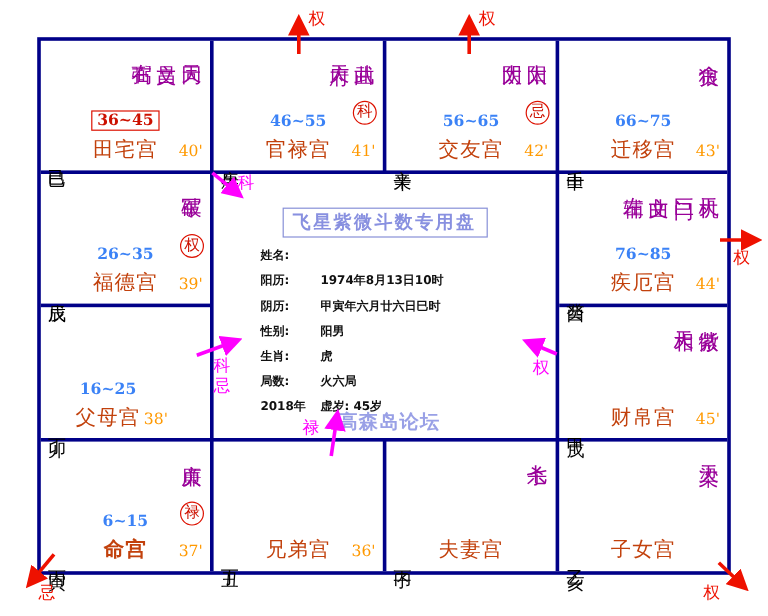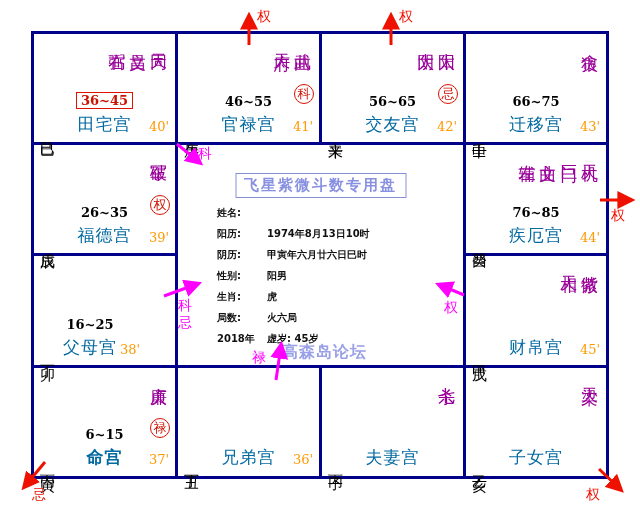--- a/index.html
+++ b/index.html
@@ -14,23 +14,23 @@
   .cell { position:absolute; }
   .stars { position:absolute; top:6px; right:8px; display:flex; flex-direction:row; gap:3px; }
   .star { writing-mode:vertical-rl; text-orientation:upright; font-size:17px; line-height:1.05;
           letter-spacing:1px; color:#990099; }
   .hua { position:absolute; top:50px; right:5px; width:20px; height:20px; border:1.5px solid #dd1100;
          border-radius:50%; color:#cc1100; font-size:13px; line-height:17px; text-align:center; }
   .stem { position:absolute; left:5px; bottom:8px; writing-mode:vertical-rl; text-orientation:upright;
           font-size:15px; line-height:1.1; letter-spacing:2px; color:#000; }
   .pbottom { position:absolute; left:0; right:0; bottom:6px; display:flex; flex-direction:column;
              align-items:center; gap:4px; }
-  .age { font-family:"DejaVu Serif", serif; font-size:13px; font-weight:bold; color:#000000; }
+  .age { font-family:"DejaVu Serif", serif; font-size:13px; font-weight:bold; color:#3b82f6; }
   .age.boxed { color:#cc1100; border:1px solid #dd1100; padding:0 4px; }
-  .pname { font-size:17px; color:#0369a1; letter-spacing:1px; }
+  .pname { font-size:17px; color:#c2410c; letter-spacing:1px; }
   .pname.bold { font-weight:bold; }
   .minute { position:absolute; right:6px; bottom:8px; font-family:"DejaVu Serif", serif;
             font-size:13px; color:#ff9900; }
 
   
   .center { position:absolute; left:178px; top:145px; width:285px; height:220px;font-weight:bold; }
   .title-box { position:absolute; top:28px; left:50%; transform:translateX(-50%);
                border:1px solid #8890d8; color:#8890e0; font-size:15px; letter-spacing:2px;
                padding:2px 8px; white-space:nowrap; }
   .info { position:absolute; left:39px; top:57px; }

